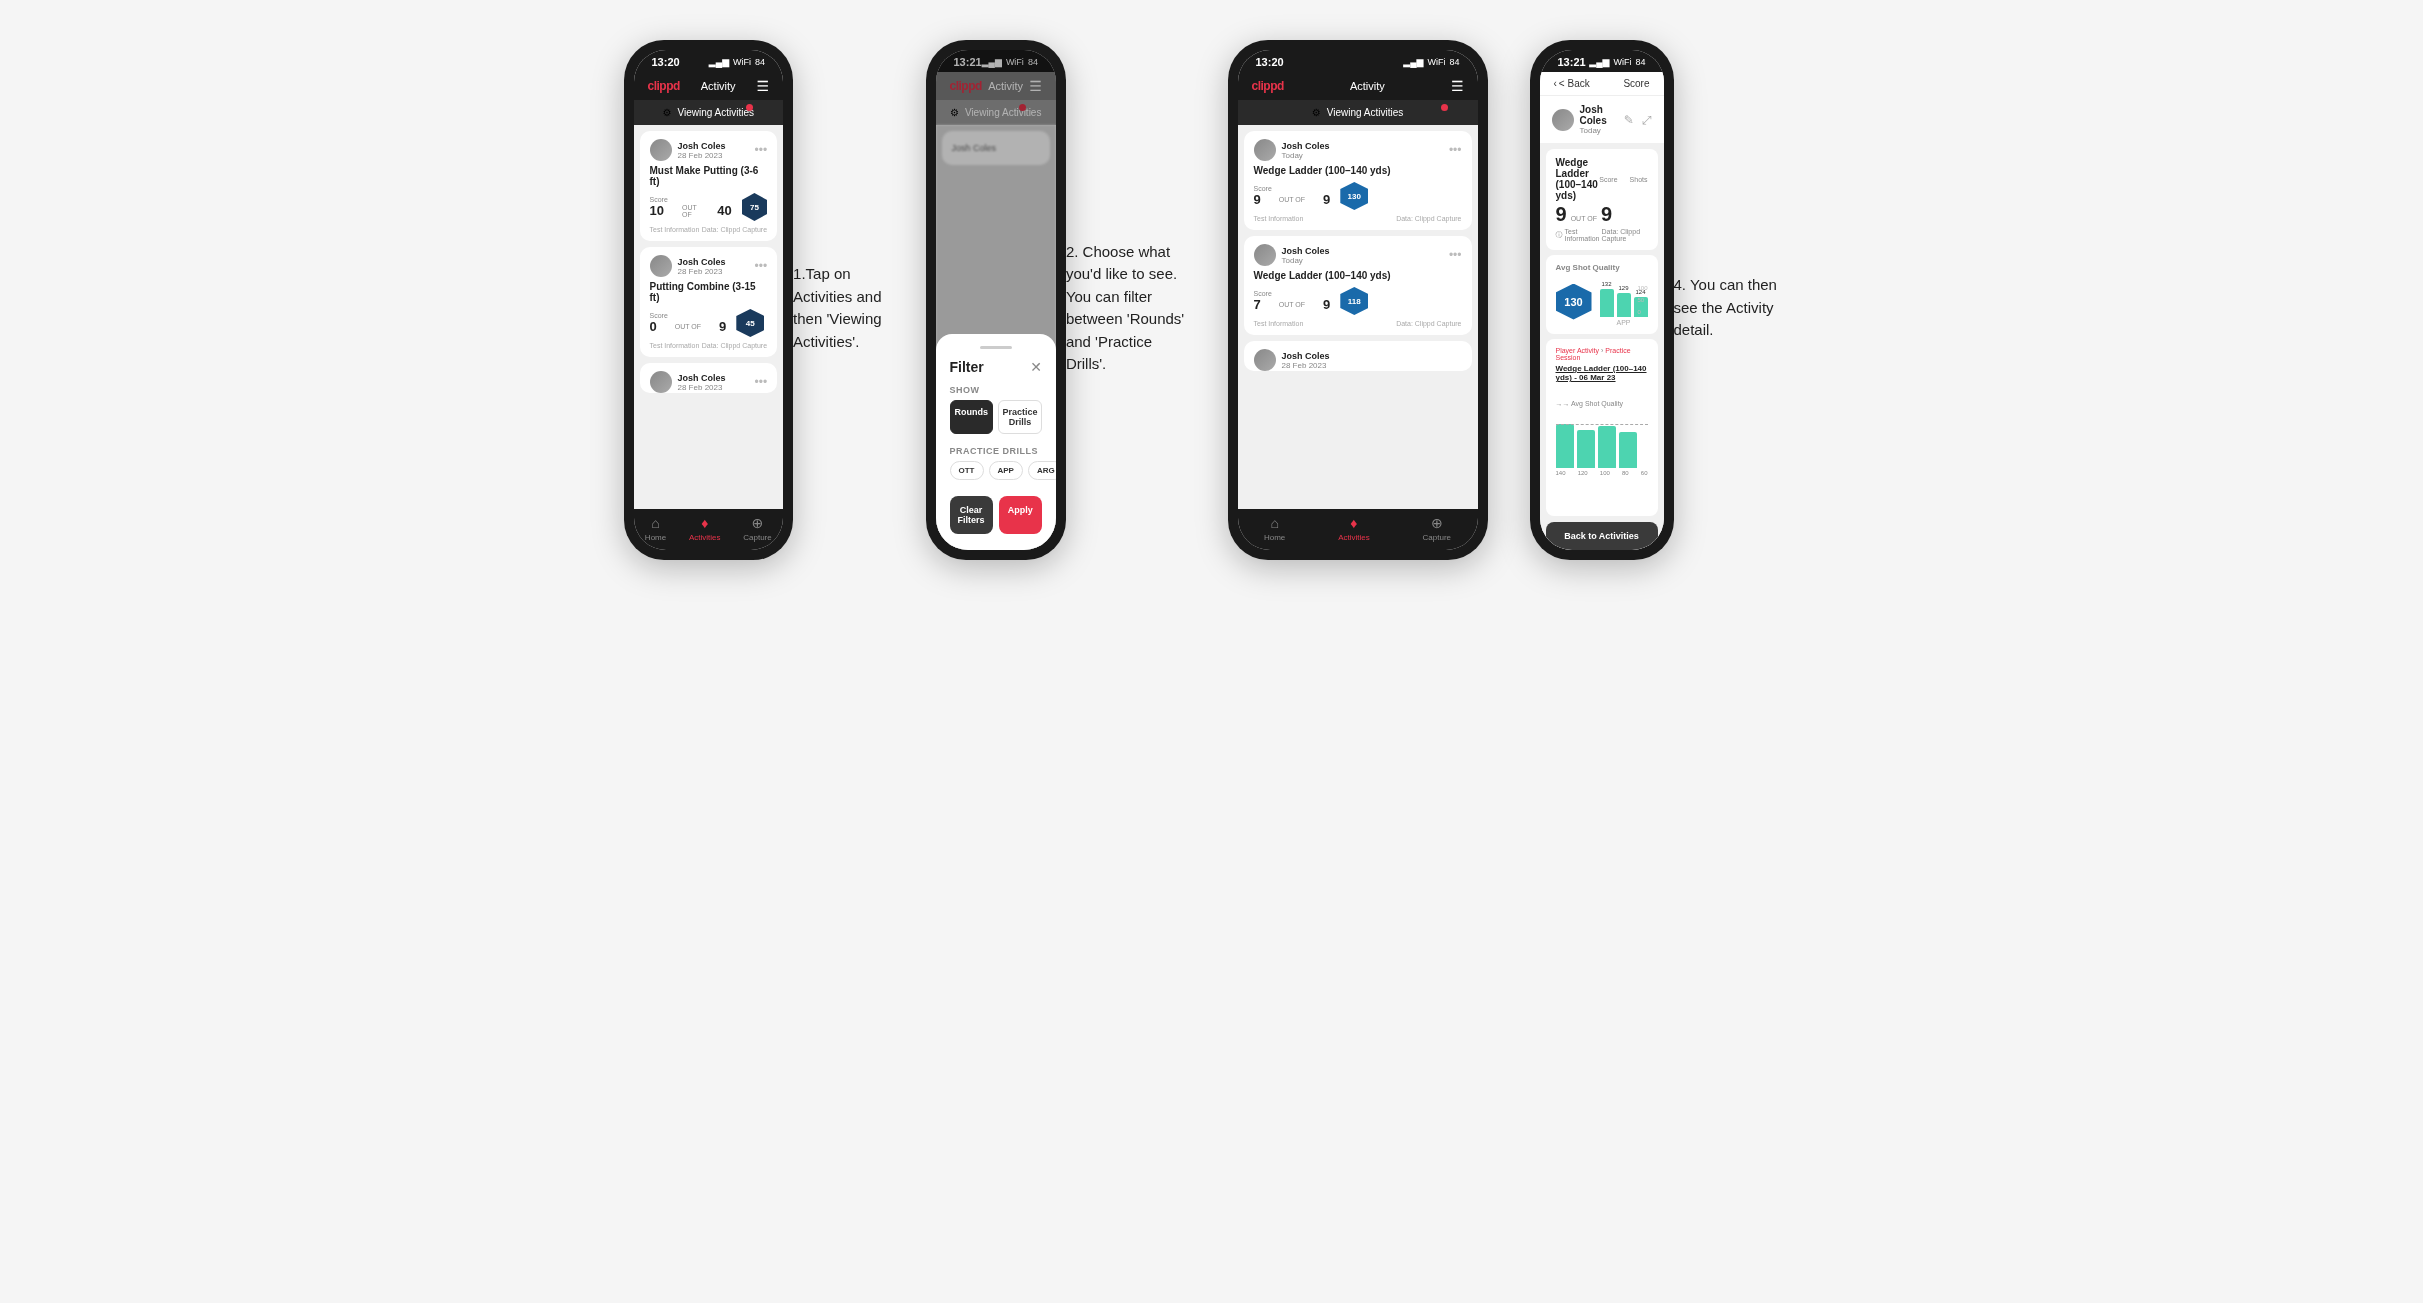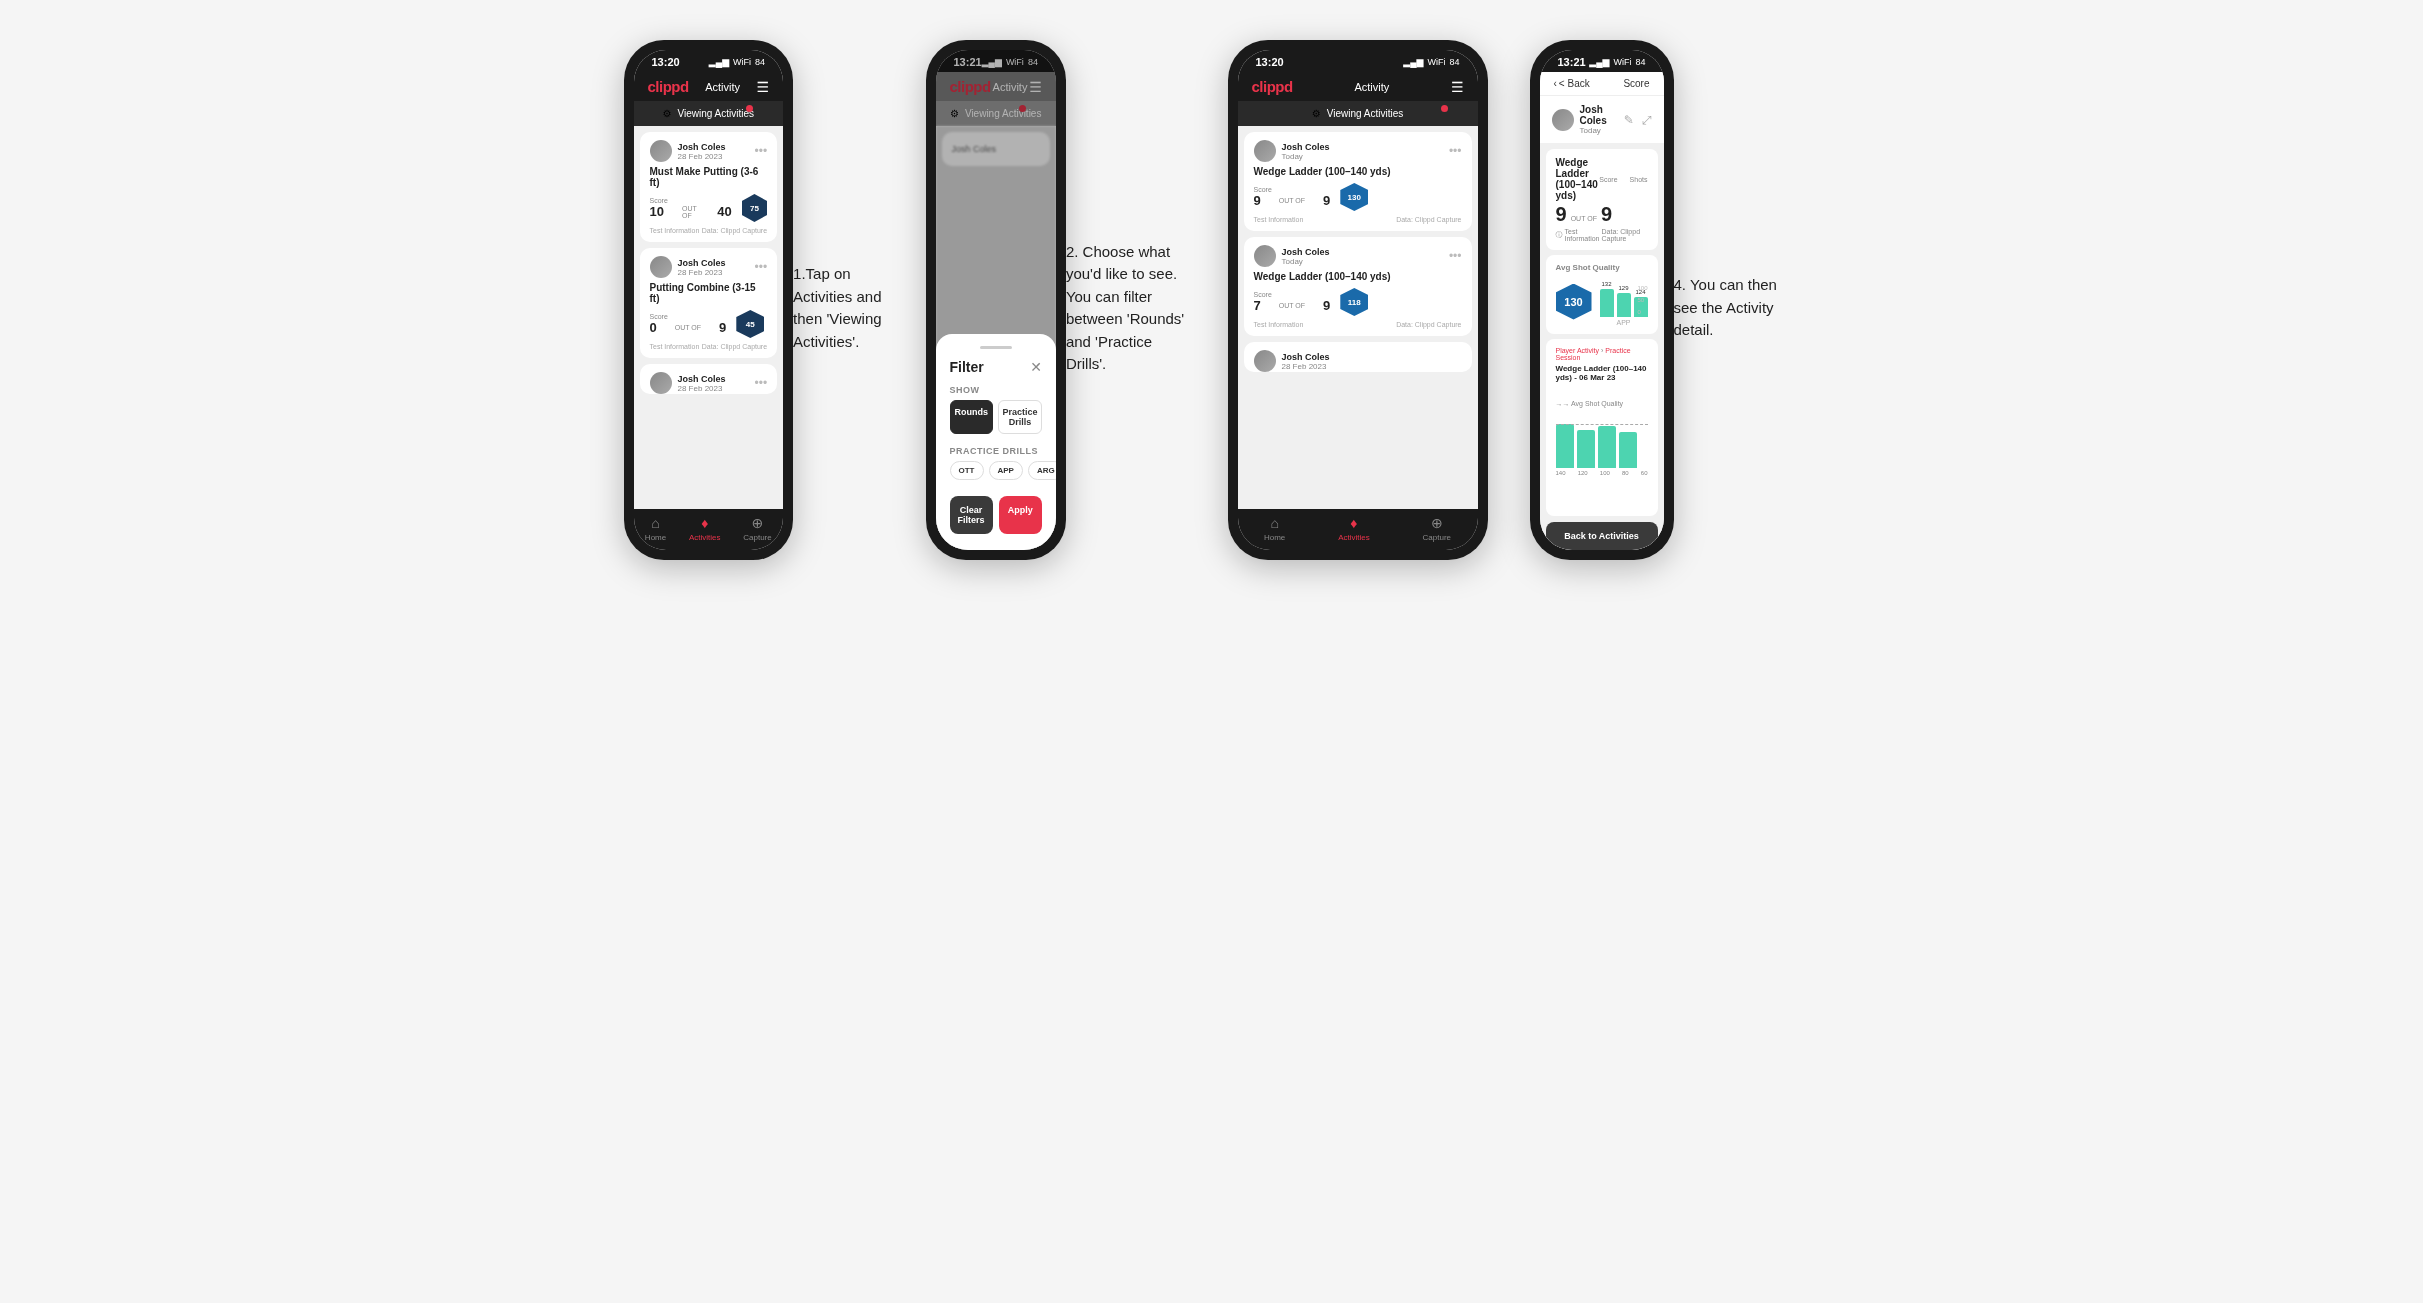--- a/index.html
+++ b/index.html
@@ -59,21 +59,21 @@
       background: #1a1a1a;
       display: flex;
       justify-content: space-between;
       align-items: center;
       padding: 6px 14px;
       flex-shrink: 0;
     }
     .logo {
       color: #e8334a;
       font-weight: 800;
-      font-size: 15px;
+      font-size: 12px;
       letter-spacing: -0.5px;
     }
     .nav-title { color: #fff; font-size: 11px; }
     .hamburger { color: #fff; font-size: 14px; }
     .viewing-bar {
       background: #2a2a2a;
       display: flex;
       align-items: center;
       justify-content: center;
       gap: 6px;
@@ -327,21 +327,21 @@
     .quality-bar-chart { flex: 1; position: relative; }
     .chart-section-card {
       background: #fff;
       margin: 5px 6px 0;
       border-radius: 8px;
       padding: 8px 10px;
       flex: 1;
     }
     .chart-breadcrumb { font-size: 7px; color: #888; margin-bottom: 3px; }
     .chart-breadcrumb span { color: #e8334a; }
-    .chart-title { font-size: 8px; font-weight: 700; color: #222; margin-bottom: 18px; }
+    .chart-title { font-size: 8px; font-weight: 700; color: #222; margin-bottom: 18px; text-decoration: underline; }
     .chart-subtitle { font-size: 7px; color: #888; margin-bottom: 5px; }
     .back-to-activities {
       background: #3a3a3a;
       color: #fff;
       font-size: 9px;
       font-weight: 700;
       text-align: center;
       padding: 9px 0;
       flex-shrink: 0;
       margin: 6px 6px 0;

